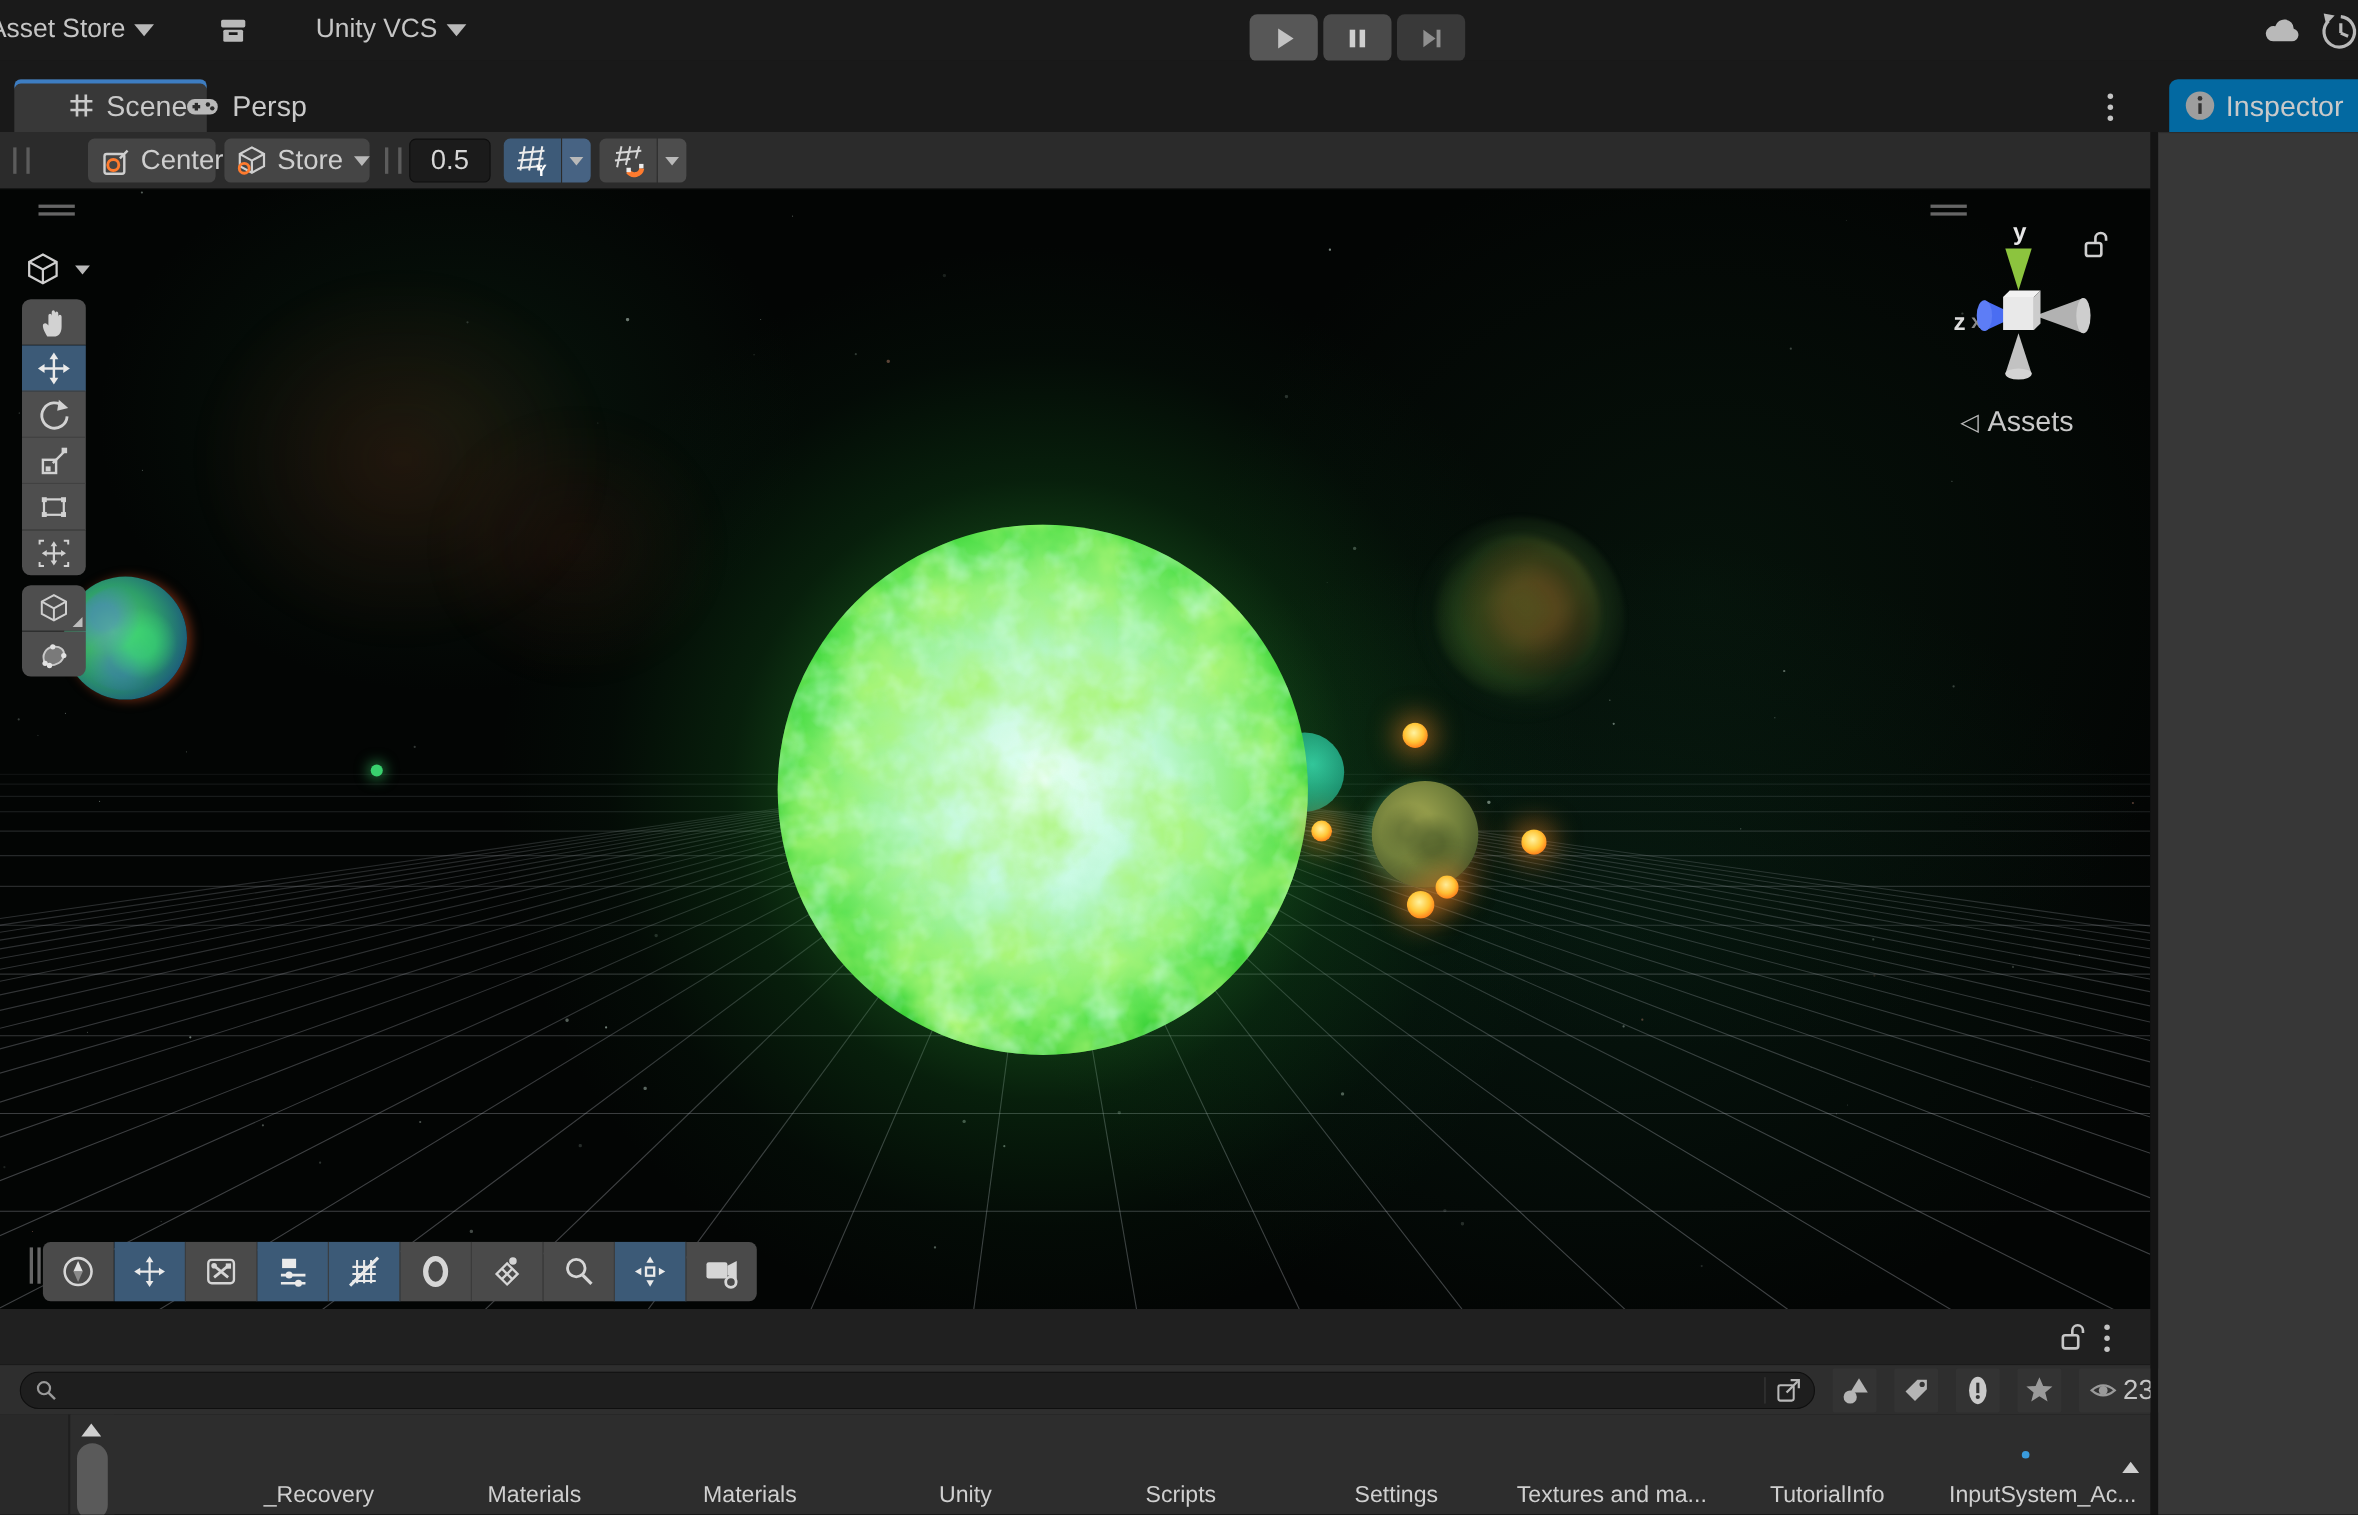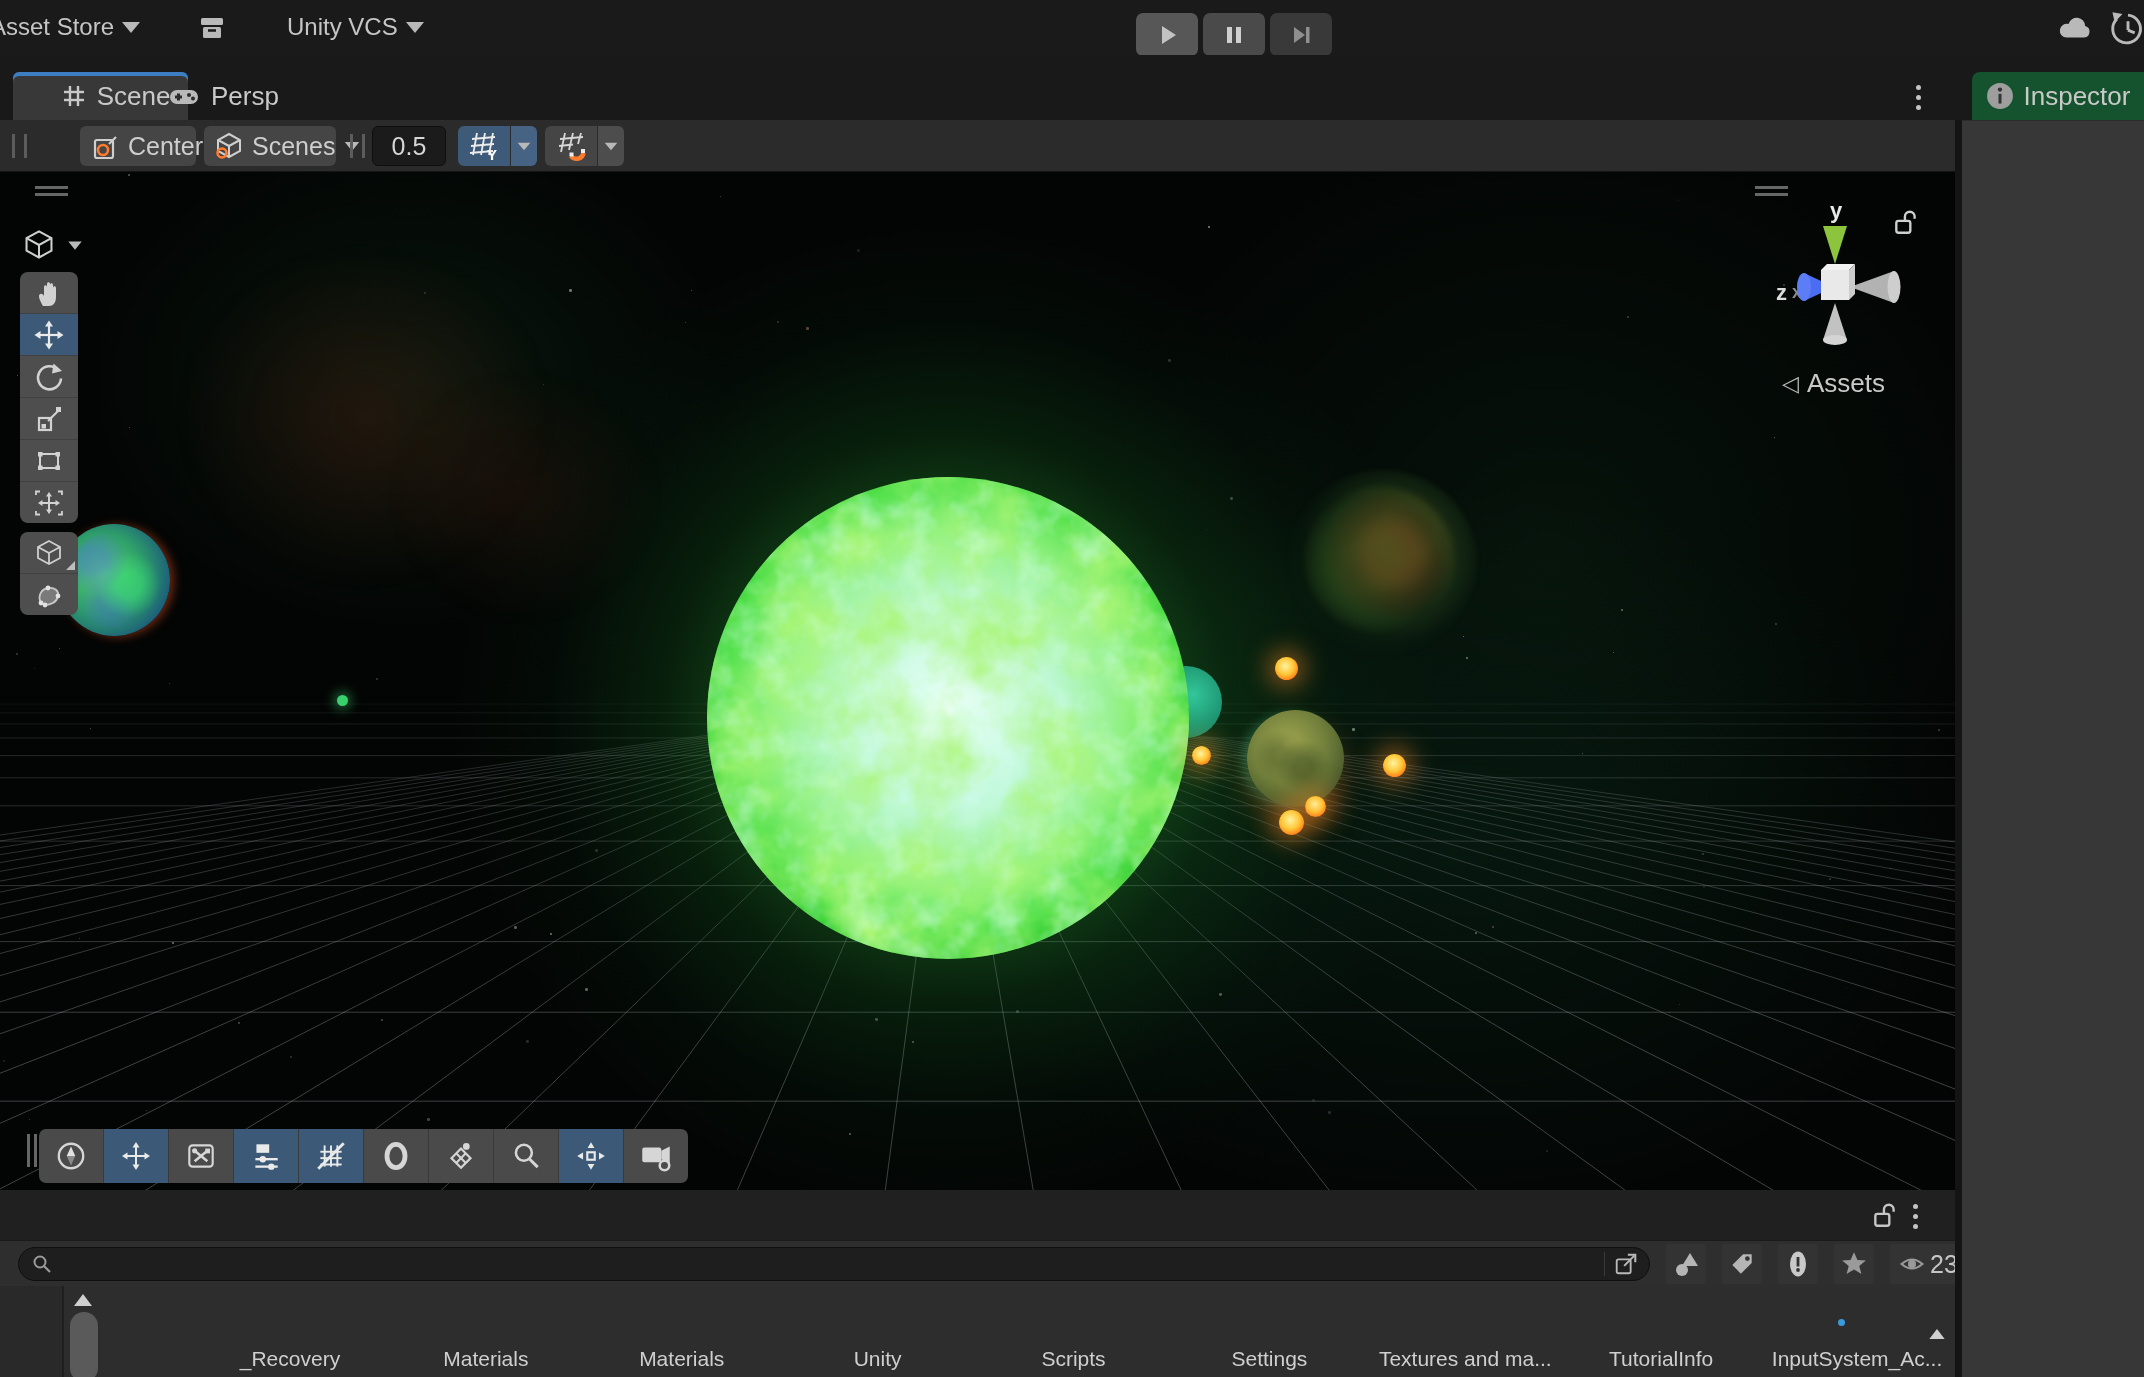--- a/index.html
+++ b/index.html
@@ -166,21 +166,21 @@
         <circle cx="21" cy="13" r="2" fill="#2b2b2b"></circle>
           <circle cx="25" cy="16.5" r="2" fill="#2b2b2b"></circle>
       </svg>
       <span>Persp</span>
     </div>
     <div class="kebab" style="position:absolute;left:1916px;top:30px;">
       <i></i>
         <i></i>
         <i></i>
     </div>
-    <div class="tab" style="left:1972px;width:172px;background:#14532d;border-radius:8px 0 0 0;text-align:center;">
+    <div class="tab" style="left:1972px;width:172px;background:#0369a1;border-radius:8px 0 0 0;text-align:center;">
       <svg width="28" height="28" viewBox="0 0 26 26">
         <circle cx="13" cy="13" r="12" fill="#9e9e9e"></circle>
         <rect x="11.6" y="11" width="2.8" height="9" fill="#333"></rect>
           <circle cx="13" cy="7" r="2" fill="#333"></circle>
       </svg>
       <span>Inspector</span>
     </div>
   </div>
 
   <div class="scntb">
@@ -198,21 +198,21 @@
 
     <div class="tbtn" style="left:204px;width:132px;">
       <svg class="ic" width="30" height="30" viewBox="0 0 30 30">
         <g fill="none" stroke="#cfcfcf" stroke-width="2">
           <path d="M15 3 L26 9 V20 L15 26 L4 20 V9 Z"></path>
           <path d="M4 9 L15 15 L26 9"></path>
             <path d="M15 15 V26"></path>
         </g>
         <circle cx="8" cy="22" r="4.5" fill="none" stroke="#ff7b2e" stroke-width="2.6"></circle>
       </svg>
-      <span>Scenes</span>
+      <span>Store</span>
       <span class="chev" style="transform:scale(.8);"></span>
     </div>
 
     <div class="handle" style="left:350px;"></div>
 
     <div class="snapfield">
       <span>0.5</span>
     </div>
 
     <div class="seg blue" style="left:458px;">

